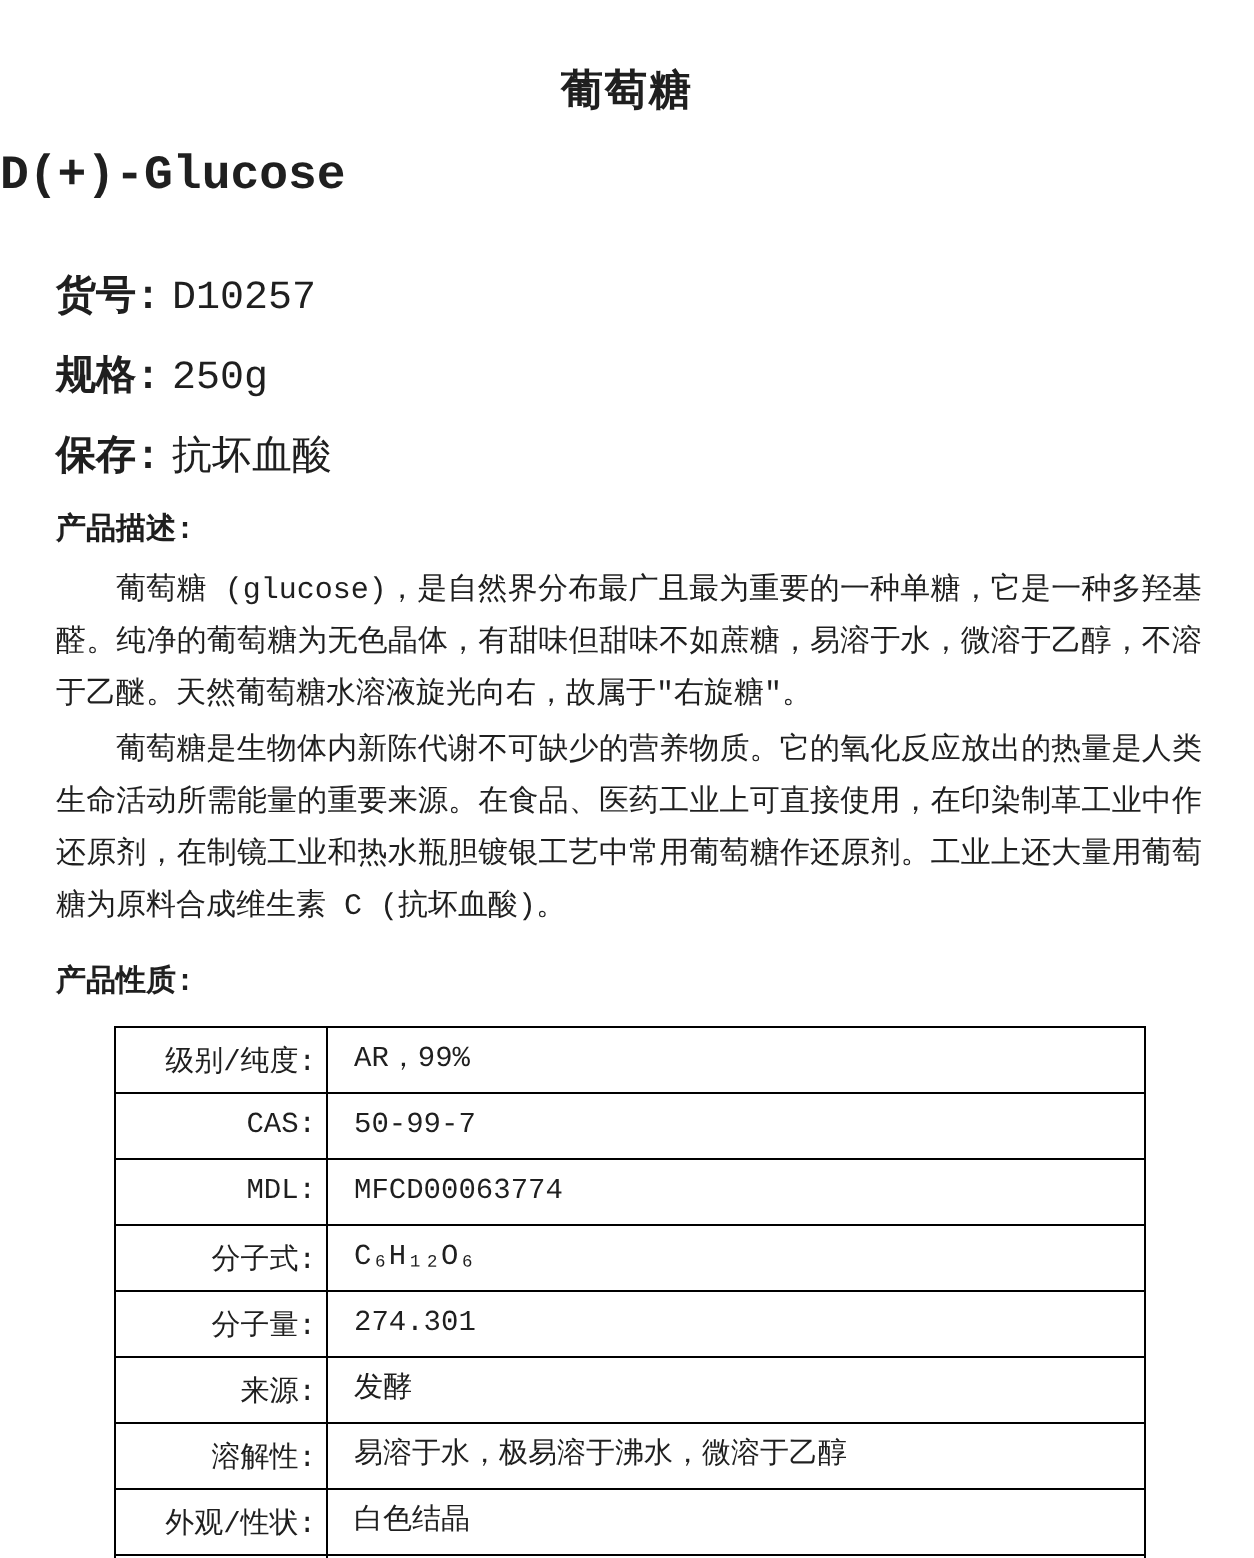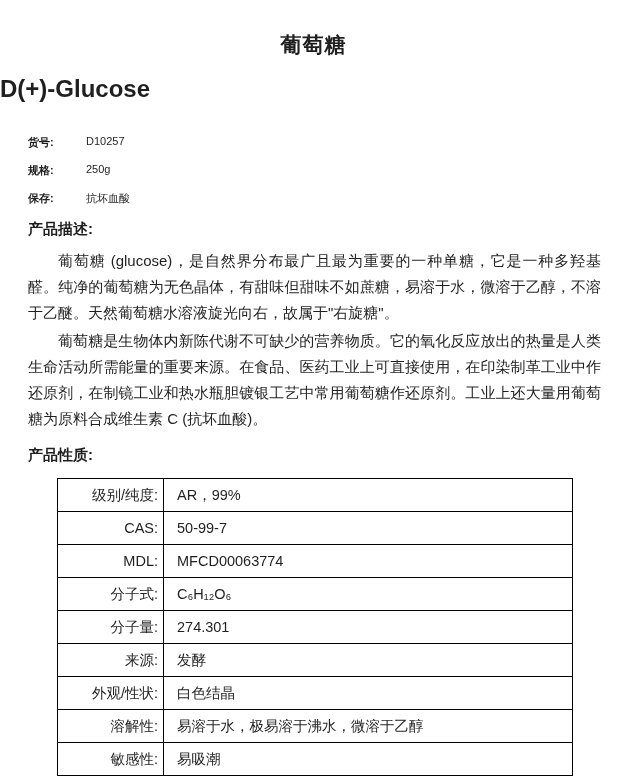--- a/index.html
+++ b/index.html
@@ -1,40 +1,40 @@
 <!DOCTYPE html>
 <html><head>
 <meta charset="utf-8">
 <style>
   html, body { margin: 0; padding: 0; background: #ffffff; }
   .page {
     width: 627px;
     height: 779px;
     background: #ffffff;
     color: #1f1f1f;
-    font-family: Liberation Sans, sans-serif;
+    font-family: Liberation Mono, monospace;
     position: relative;
     overflow: hidden;
     box-sizing: border-box;
   }
   .title-cn {
     text-align: center;
     font-weight: bold;
     font-size: 21px;
     padding-top: 31px;
     letter-spacing: 1px;
   }
   .title-en {
     text-align: left;
     font-weight: bold;
     font-size: 24px;
     margin-top: 16px;
   }
   .info-block { margin: 32px 0 0 28px; }
-  .info-row { display: flex; align-items: flex-start; font-size: 11px; margin-bottom: 13px; }
+  .info-row { display: flex; align-items: flex-end; font-size: 20px; margin-bottom: 13px; }
   .info-label { font-weight: bold; width: 58px; flex: 0 0 58px; }
   .info-value { }
   .section-heading {
     font-weight: bold;
     font-size: 15px;
     margin: 14px 0 0 28px;
   }
   .desc-paragraph {
     font-size: 15px;
     line-height: 26px;
@@ -117,26 +117,26 @@
       </tr>
       <tr>
         <td class="cell-label">分子量:</td>
         <td class="cell-value">274.301</td>
       </tr>
       <tr>
         <td class="cell-label">来源:</td>
         <td class="cell-value">发酵</td>
       </tr>
       <tr>
+        <td class="cell-label">溶解性:</td>
+        <td class="cell-value">易溶于水，极易溶于沸水，微溶于乙醇</td>
+      </tr>
+      <tr>
         <td class="cell-label">外观/性状:</td>
         <td class="cell-value">白色结晶</td>
-      </tr>
-      <tr>
-        <td class="cell-label">溶解性:</td>
-        <td class="cell-value">易溶于水，极易溶于沸水，微溶于乙醇</td>
       </tr>
       <tr>
         <td class="cell-label">敏感性:</td>
         <td class="cell-value">易吸潮</td>
       </tr>
 
     </tbody>
   </table>
 
 </div>

